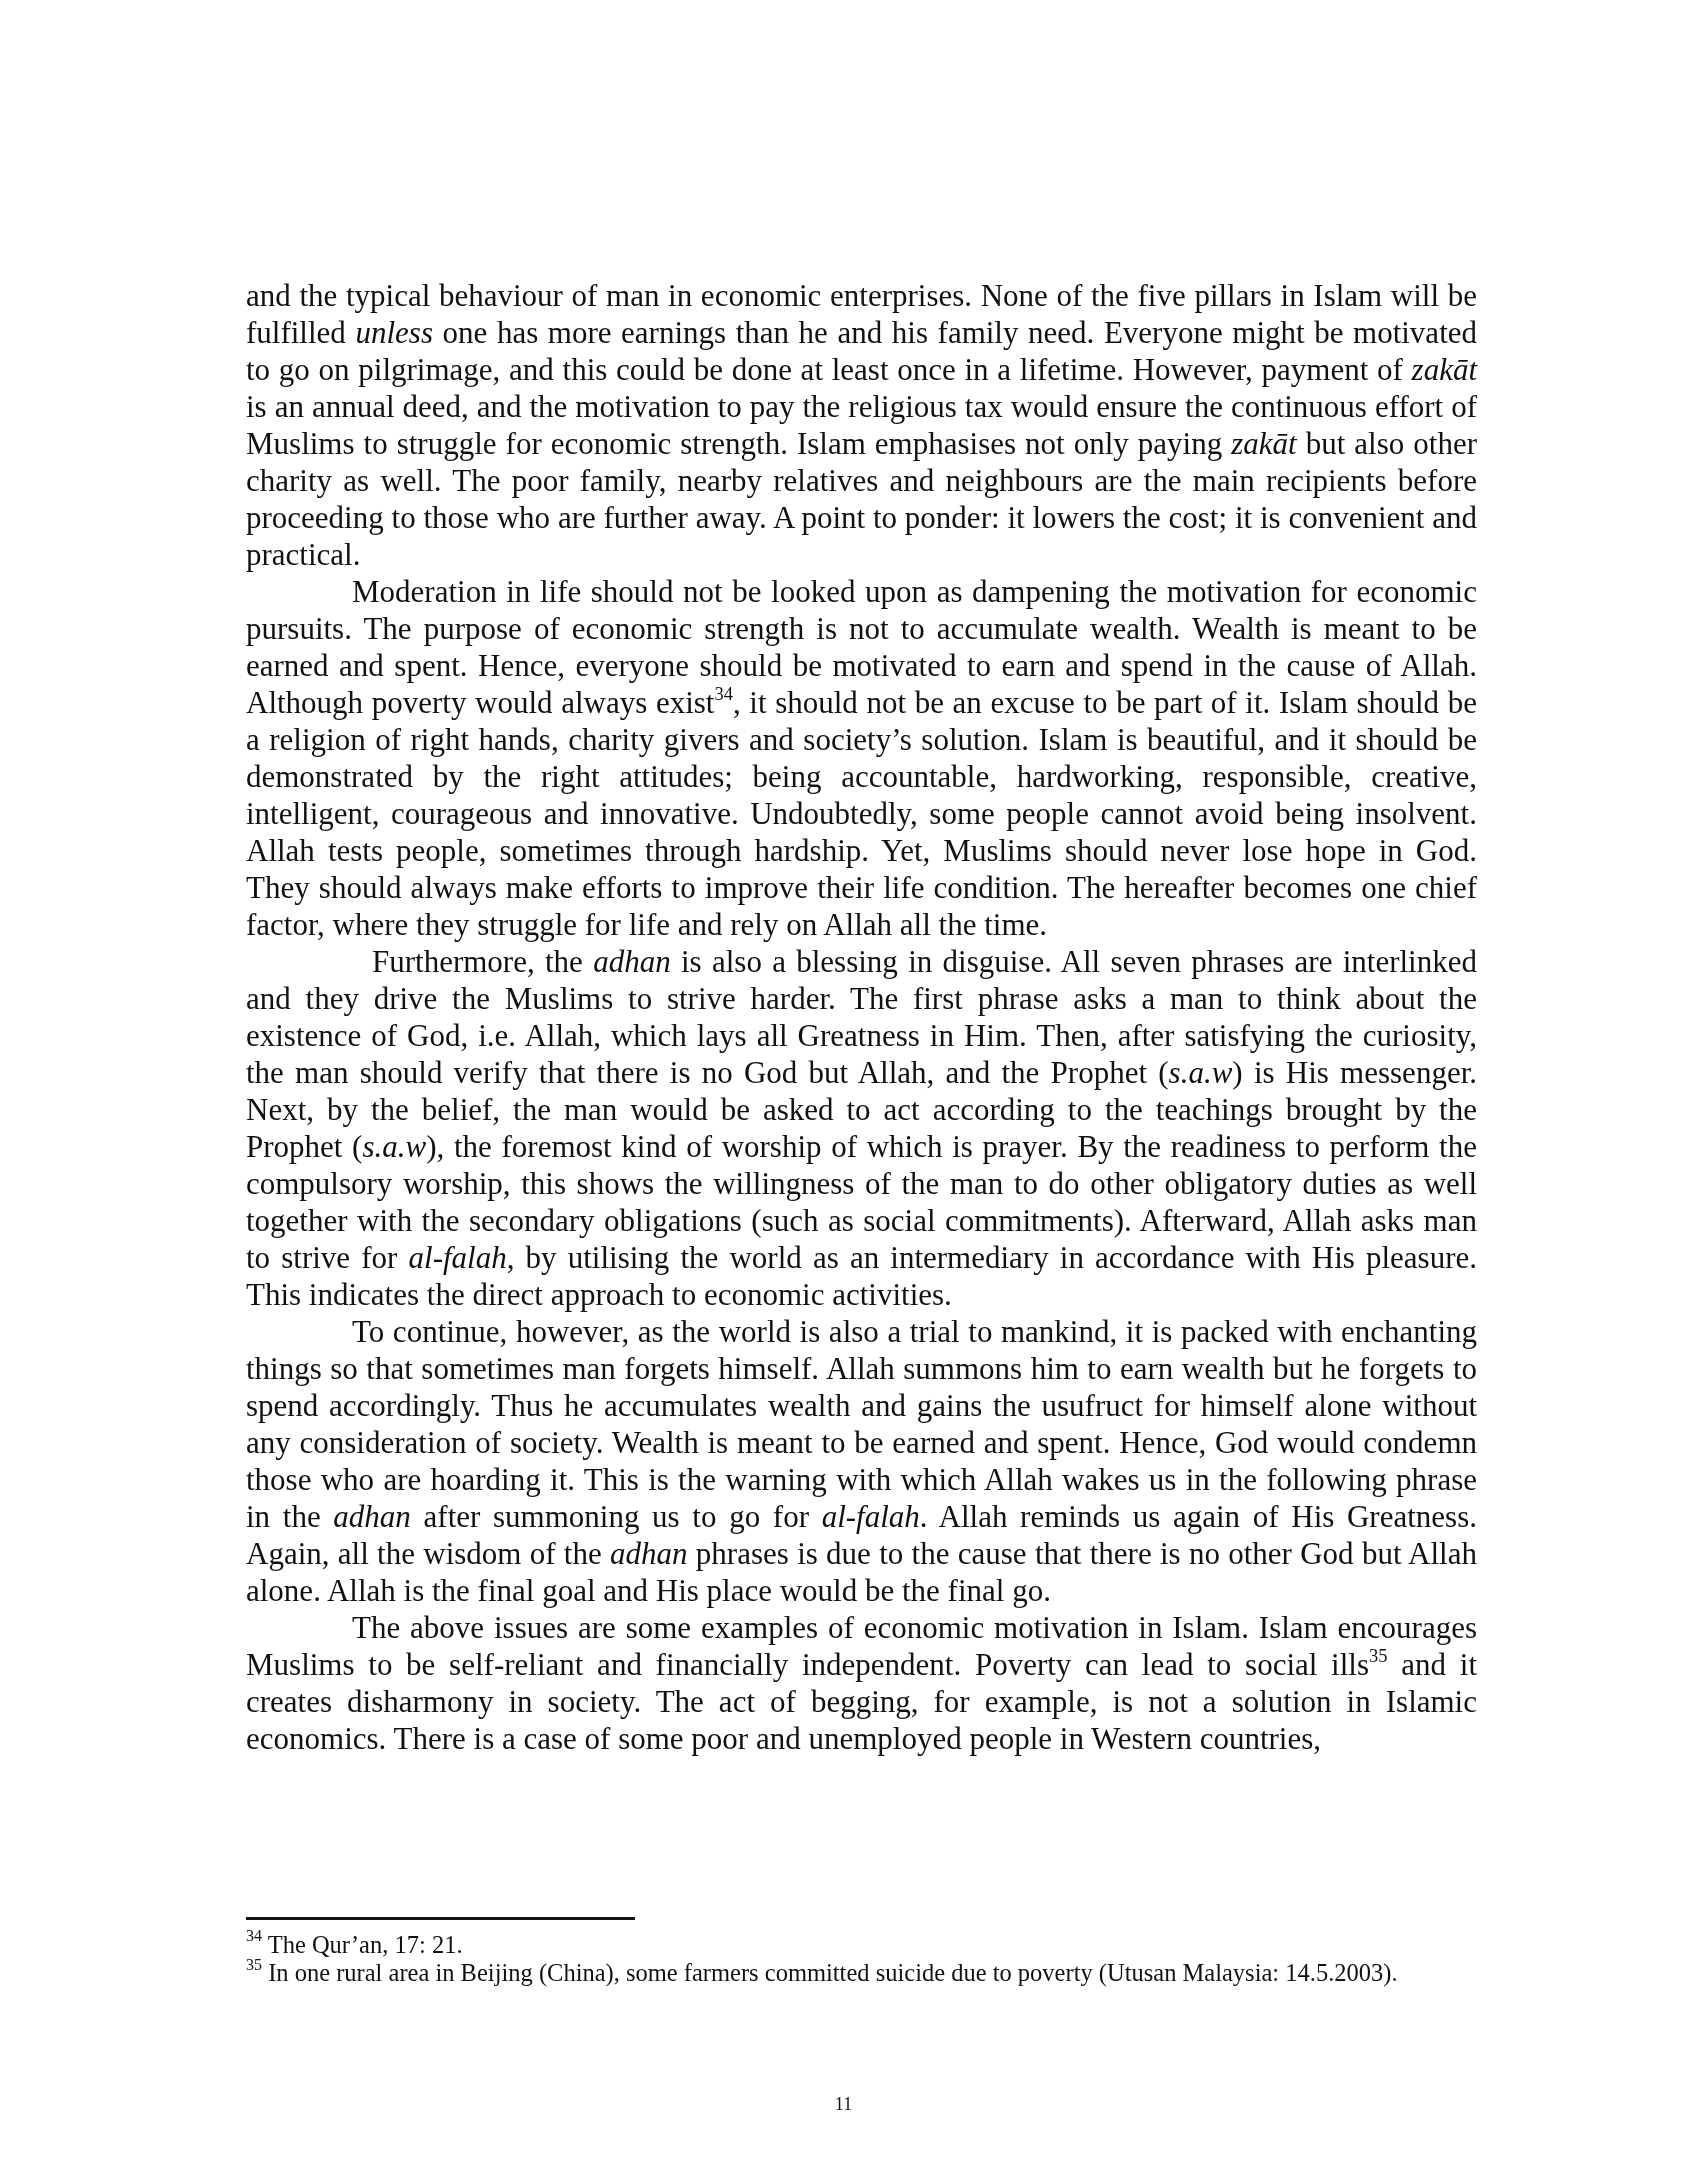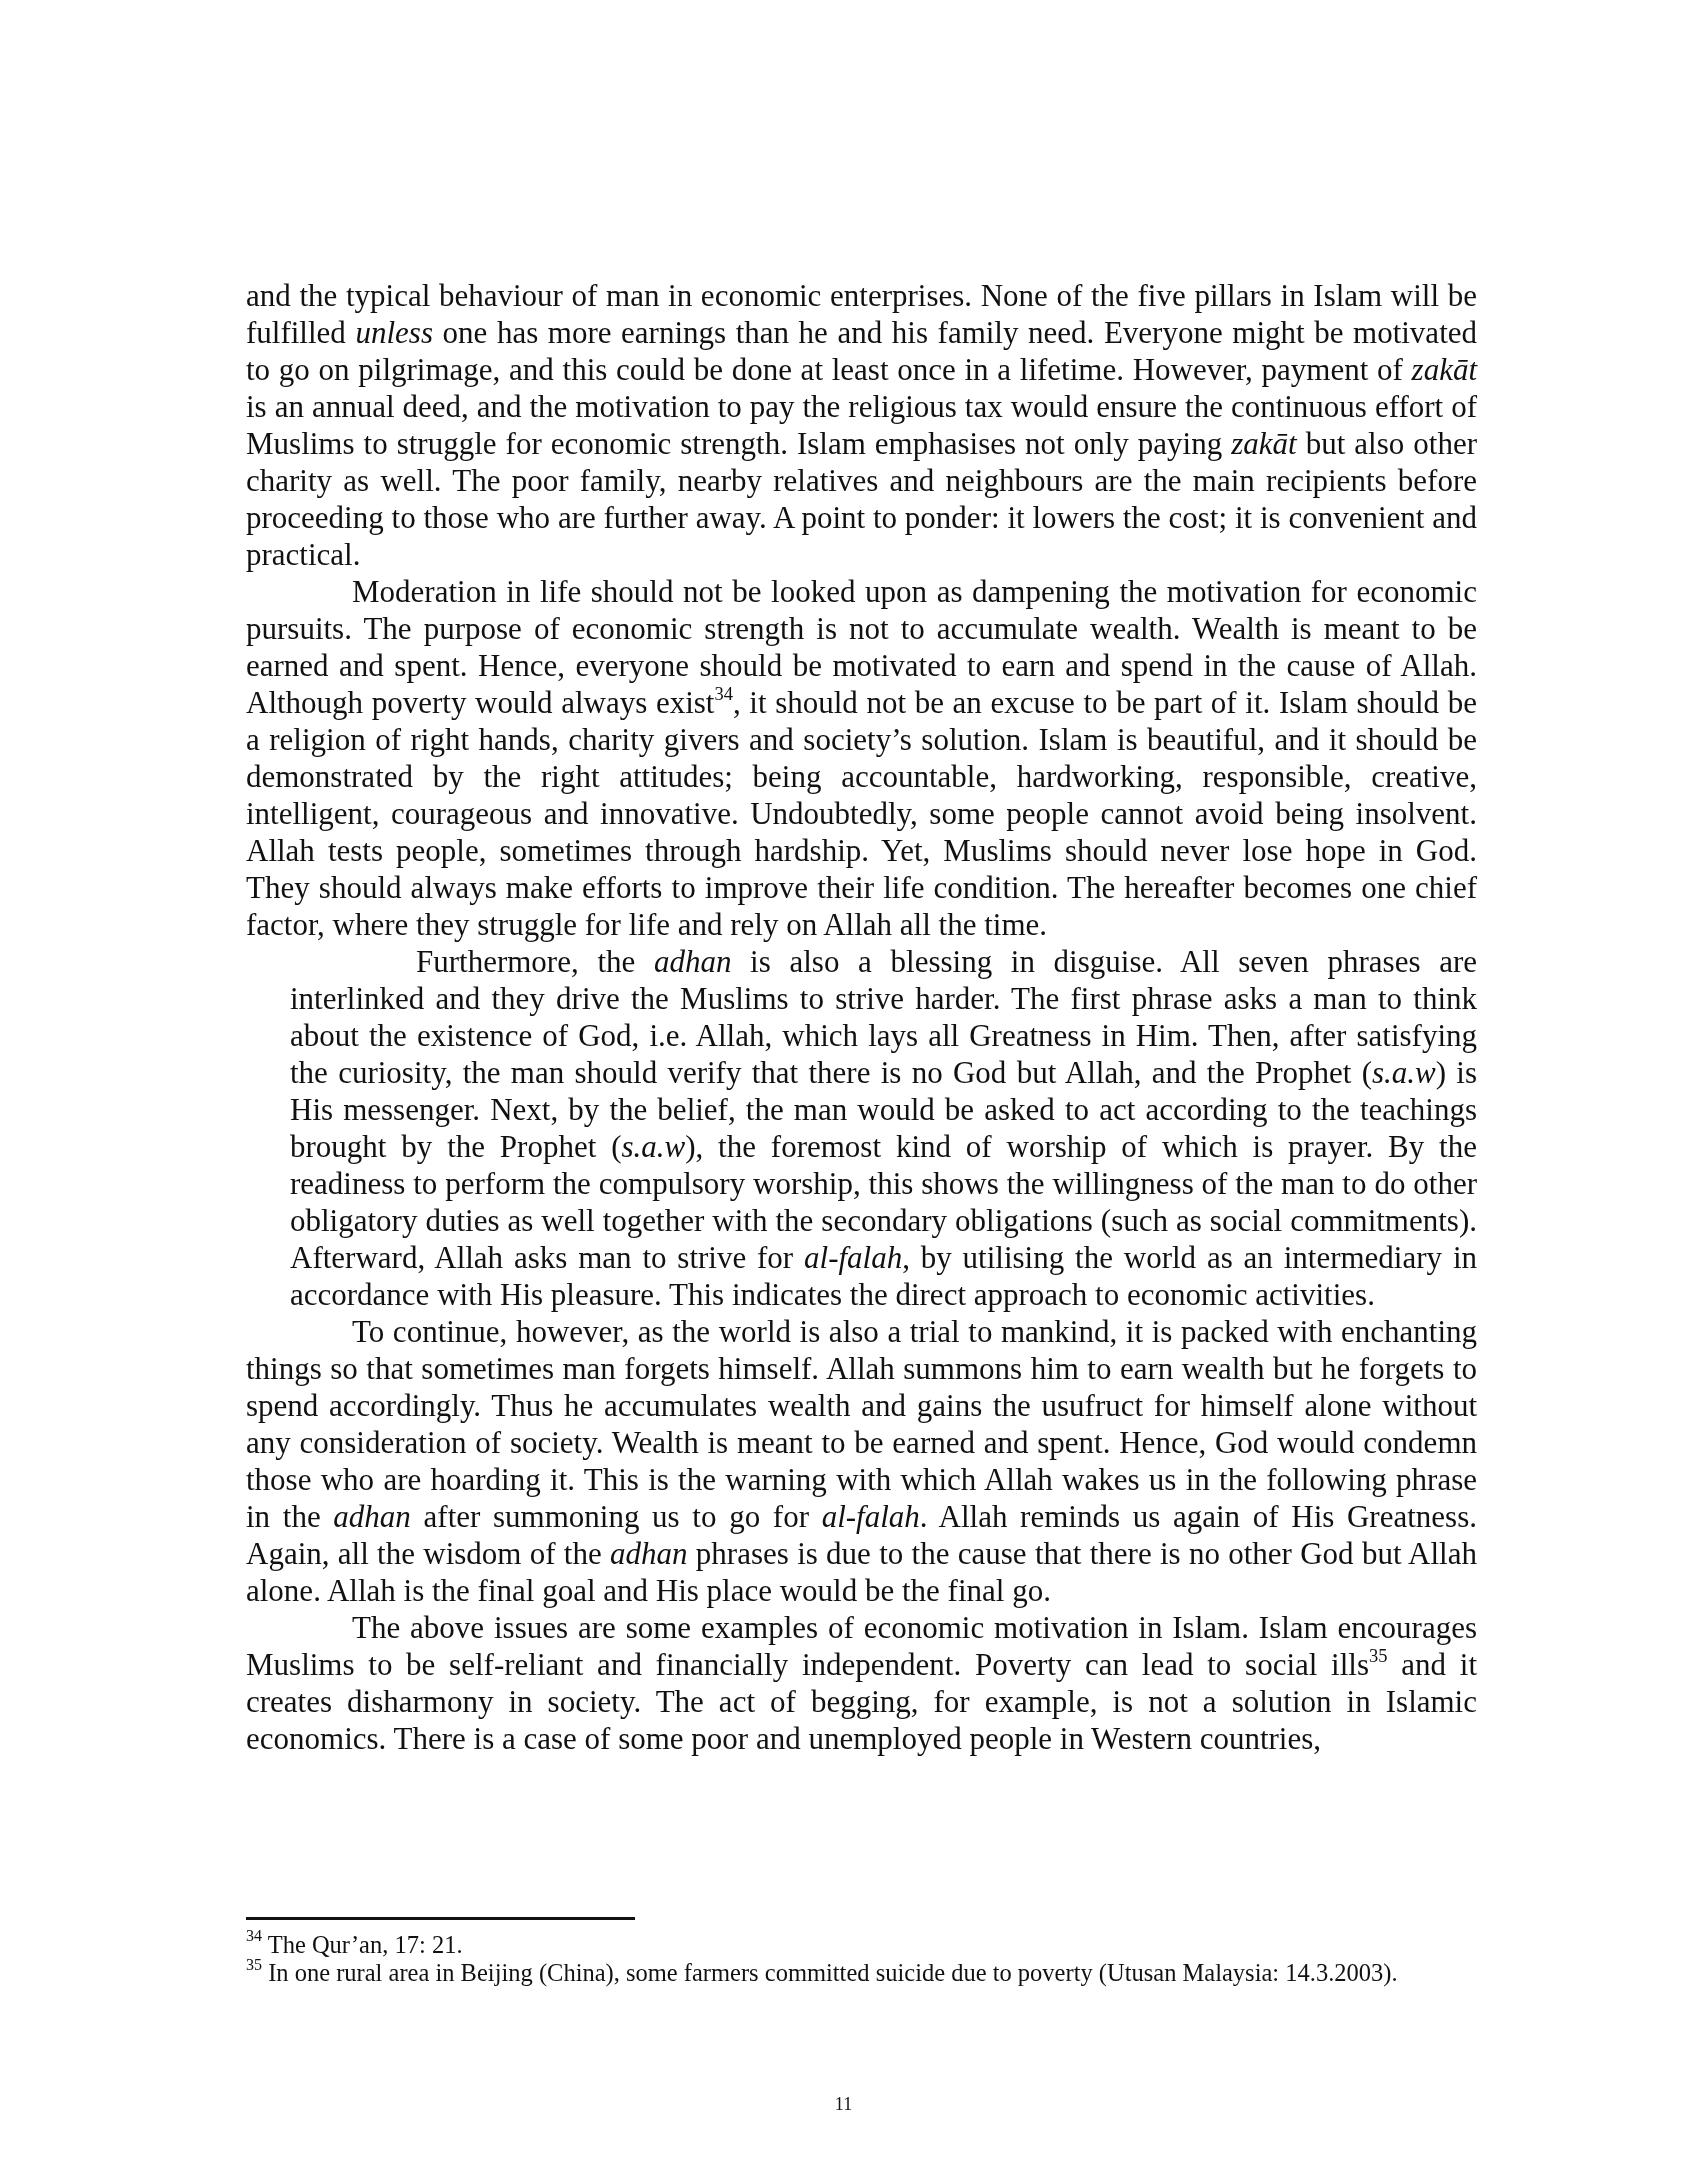--- a/index.html
+++ b/index.html
@@ -8,21 +8,21 @@
     position: absolute; left: 0; top: 0; width: 1687px; height: 1643px;
     background: #ffffff; color: #111111;
     font-family: "Liberation Serif", "DejaVu Serif", serif;
   }
   .body-text {
     position: absolute; left: 246px; top: 277px; width: 1231px;
     font-size: 31px; line-height: 37px; text-align: justify;
   }
   .body-text p { margin: 0; }
   .body-text p.indent { text-indent: 106px; }
-  .body-text p.indent-wide { text-indent: 126px; margin-left: 44px; }
+  .body-text p.indent-wide { text-indent: 126px; }
   .body-text p.first { text-indent: 0; }
   em { font-style: italic; }
   sup { font-size: 18.5px; line-height: 0; position: relative; top: -1.3px; }
   .rule {
     position: absolute; left: 246px; top: 1917px; width: 389px; height: 2.6px; background: #111;
   }
   .footnotes {
     position: absolute; left: 246px; top: 1931px; width: 1231px;
     font-size: 24.5px; line-height: 28.4px; text-align: justify;
   }
@@ -42,18 +42,18 @@
     <p class="indent"><span>Moderation in life should not be looked upon as dampening the motivation for economic pursuits. The purpose of economic strength is not to accumulate wealth. Wealth is meant to be earned and spent. Hence, everyone should be motivated to earn and spend in the cause of Allah. Although poverty would always exist</span><sup>34</sup><span>, it should not be an excuse to be part of it. Islam should be a religion of right hands, charity givers and society’s solution. Islam is beautiful, and it should be demonstrated by the right attitudes; being accountable, hardworking, responsible, creative, intelligent, courageous and innovative. Undoubtedly, some people cannot avoid being insolvent. Allah tests people, sometimes through hardship. Yet, Muslims should never lose hope in God. They should always make efforts to improve their life condition. The hereafter becomes one chief factor, where they struggle for life and rely on Allah all the time.</span></p>
     <p class="indent-wide"><span>Furthermore, the </span><em>adhan</em><span> is also a blessing in disguise. All seven phrases are interlinked and they drive the Muslims to strive harder. The first phrase asks a man to think about the existence of God, i.e. Allah, which lays all Greatness in Him. Then, after satisfying the curiosity, the man should verify that there is no God but Allah, and the Prophet (</span><em>s.a.w</em><span>) is His messenger. Next, by the belief, the man would be asked to act according to the teachings brought by the Prophet (</span><em>s.a.w</em><span>), the foremost kind of worship of which is prayer. By the readiness to perform the compulsory worship, this shows the willingness of the man to do other obligatory duties as well together with the secondary obligations (such as social commitments). Afterward, Allah asks man to strive for </span><em>al-falah</em><span>, by utilising the world as an intermediary in accordance with His pleasure. This indicates the direct approach to economic activities.</span></p>
     <p class="indent"><span>To continue, however, as the world is also a trial to mankind, it is packed with enchanting things so that sometimes man forgets himself. Allah summons him to earn wealth but he forgets to spend accordingly. Thus he accumulates wealth and gains the usufruct for himself alone without any consideration of society. Wealth is meant to be earned and spent. Hence, God would condemn those who are hoarding it. This is the warning with which Allah wakes us in the following phrase in the </span><em>adhan</em><span> after summoning us to go for </span><em>al-falah</em><span>. Allah reminds us again of His Greatness. Again, all the wisdom of the </span><em>adhan</em><span> phrases is due to the cause that there is no other God but Allah alone. Allah is the final goal and His place would be the final go.</span></p>
     <p class="indent"><span>The above issues are some examples of economic motivation in Islam. Islam encourages Muslims to be self-reliant and financially independent. Poverty can lead to social ills</span><sup>35</sup><span> and it creates disharmony in society. The act of begging, for example, is not a solution in Islamic economics. There is a case of some poor and unemployed people in Western countries,</span></p>
   </div>
 
   <div class="rule"></div>
 
   <div class="footnotes">
     <p class="footnote"><sup>34</sup> <span>The Qur’an, 17: 21.</span></p>
-    <p class="footnote"><sup>35</sup><span> In one rural area in Beijing (China), some farmers committed suicide due to poverty (Utusan Malaysia: 14.3.2003).</span></p>
+    <p class="footnote"><sup>35</sup><span> In one rural area in Beijing (China), some farmers committed suicide due to poverty (Utusan Malaysia: 14.5.2003).</span></p>
   </div>
 
   <div class="page-number">11</div>
 </div>
 
 
 </body></html>

